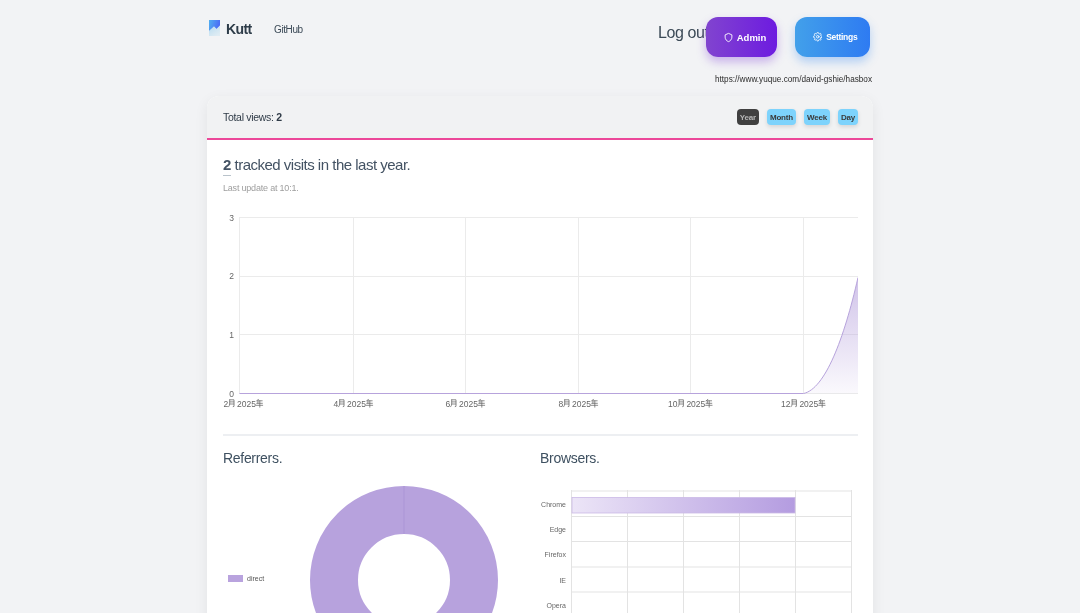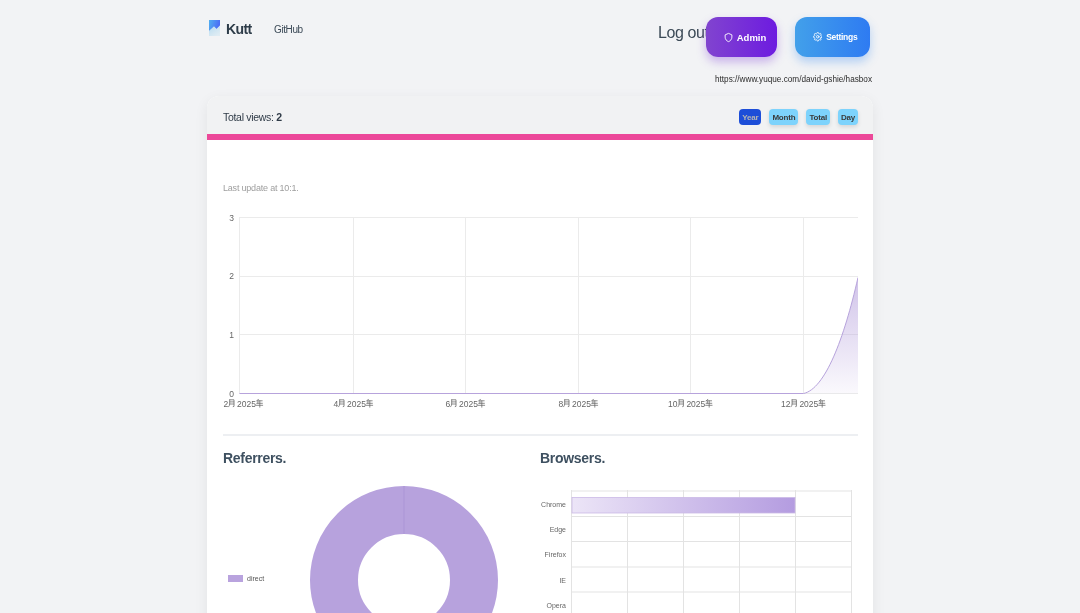--- a/index.html
+++ b/index.html
@@ -15,31 +15,31 @@
 .github { position:absolute; left:65px; top:7px; font-size:10px; letter-spacing:-0.4px; color:#3c4a57; }
 .logout { position:absolute; left:449px; top:6.5px; font-size:16px; letter-spacing:-0.4px; color:#3c4a57; }
 .btn { position:absolute; top:0; height:40px; border-radius:12px; color:#fff; font-size:9.5px; font-weight:bold; display:flex; align-items:center; justify-content:center; gap:4px; }
 .btn.admin { left:497px; width:71px; padding-left:7px; background:linear-gradient(to right,#8144cf,#6d1be0); box-shadow:0 5px 10px rgba(125,60,215,0.35); }
 .btn.settings { left:586px; width:75px; padding-left:5px; background:linear-gradient(to right,#42a0ea,#2e7bf2); box-shadow:0 5px 10px rgba(60,140,240,0.35); }
 .statsline { position:absolute; left:209px; top:66px; width:663px; }
 .statsfor { font-size:14px; letter-spacing:-0.2px; color:#4a4a4a; }
 .statsfor .url { color:#2196f3; letter-spacing:-0.1px; }
 .turl { position:absolute; right:0px; top:9px; font-size:8.2px; color:#2b2b2b; }
 .card { position:absolute; left:207px; top:96px; width:666px; height:900px; background:#fff; border-radius:12px; box-shadow:0 4px 14px rgba(0,0,0,0.07); }
-.card-head { height:44px; background:#f1f2f3; border-bottom:6px solid #ec4899; border-radius:12px 12px 0 0; position:relative; }
+.card-head { height:44px; background:#f1f2f3; border-bottom:2px solid #ec4899; border-radius:12px 12px 0 0; position:relative; }
 .tv { position:absolute; left:16px; top:14.5px; font-size:10.5px; letter-spacing:-0.3px; color:#2f3b47; }
 .periods { position:absolute; right:15px; top:13px; display:flex; gap:8px; }
 .pbtn { height:16px; border:none; border-radius:4px; background:#7dd3fc; color:#3a3a3a; font-size:8px; letter-spacing:-0.2px; font-weight:bold; font-family:"Liberation Sans", sans-serif; padding:0 3px; box-shadow:0 2px 4px rgba(0,0,0,0.12); }
-.pbtn.dis { background:#1d4ed8; color:#b5b5b5; box-shadow:none; }
+.pbtn.dis { background:#404040; color:#b5b5b5; box-shadow:none; }
 .title { position:absolute; left:16px; top:60px; font-size:15px; letter-spacing:-0.5px; color:#435263; }
 .title b { border-bottom:1px solid #b9c3cb; padding-bottom:2px; }
 .update { position:absolute; left:16px; top:87px; font-size:9px; letter-spacing:-0.2px; color:#9e9e9e; }
 .chart { position:absolute; left:6px; top:114px; }
 .divider { position:absolute; left:16px; top:338px; width:635px; height:2px; background:#edeff2; }
-.sect { position:absolute; font-size:14px; letter-spacing:-0.3px; color:#3e5060;font-weight:bold; }
+.sect { position:absolute; font-size:14px; letter-spacing:-0.3px; color:#3e5060; }
 .ref-t { left:16px; top:354px; }
 .bro-t { left:333px; top:354px; }
 .donut { position:absolute; left:97px; top:384px; }
 .legend { position:absolute; left:21px; top:479px; display:flex; align-items:center; gap:4px; }
 .legend .sw { width:15px; height:7px; background:#b9a3de; }
 .legend span { font-size:7px; color:#555; }
 .bars { position:absolute; left:322px; top:384px; }
 .achsvg text { font-family:"Liberation Sans", sans-serif; }
 </style>
 </head>
@@ -78,24 +78,25 @@
 </div>
 <div class="statsline">
   <span class="turl">https://www.yuque.com/david-gshie/hasbox</span>
 </div>
 <div class="card">
   <div class="card-head">
     <span class="tv">Total views: <b>2</b></span>
     <div class="periods">
       <button class="pbtn dis">Year</button>
       <button class="pbtn">Month</button>
-      <button class="pbtn">Total</button>
+      <button class="pbtn">Week</button>
       <button class="pbtn">Day</button>
     </div>
   </div>
+  <span class="title"><b>2</b> tracked visits in the last year.</span>
   <span class="update">Last update at 10:1.</span>
   <svg class="chart achsvg" width="645" height="205" viewBox="0 0 645 205">
     <defs>
       <linearGradient id="areag" gradientUnits="userSpaceOnUse" x1="0" y1="7.5" x2="0" y2="183.5">
         <stop offset="0" stop-color="#b39ddb" stop-opacity="0.9"></stop>
         <stop offset="1" stop-color="#b39ddb" stop-opacity="0.06"></stop>
       </linearGradient>
       <g id="gy" fill="none" stroke="#666" stroke-width="0.75" stroke-linecap="round">
         <path d="M1.3,0.6 L5.6,0.6 L5.6,7.2 L4.8,7.4"></path>
         <path d="M1.3,0.6 L1.3,4.8 Q1.2,6.6 0.2,7.6"></path>

